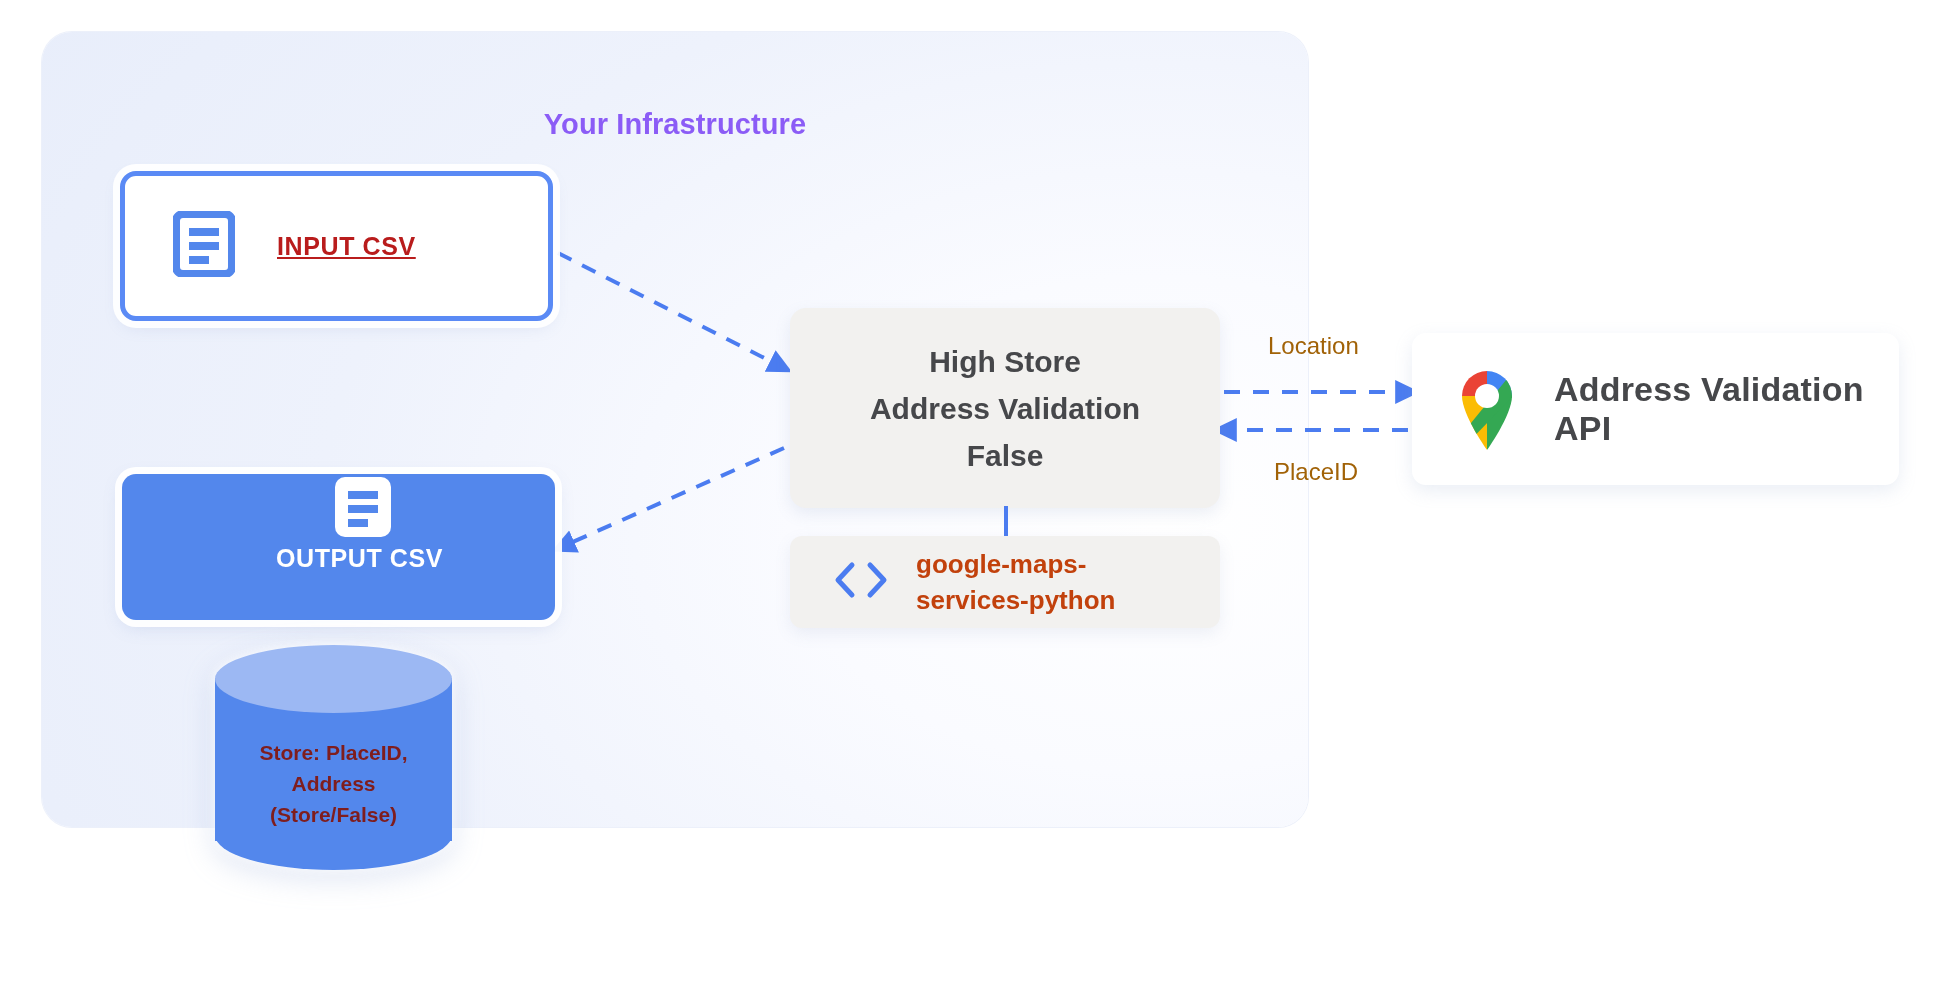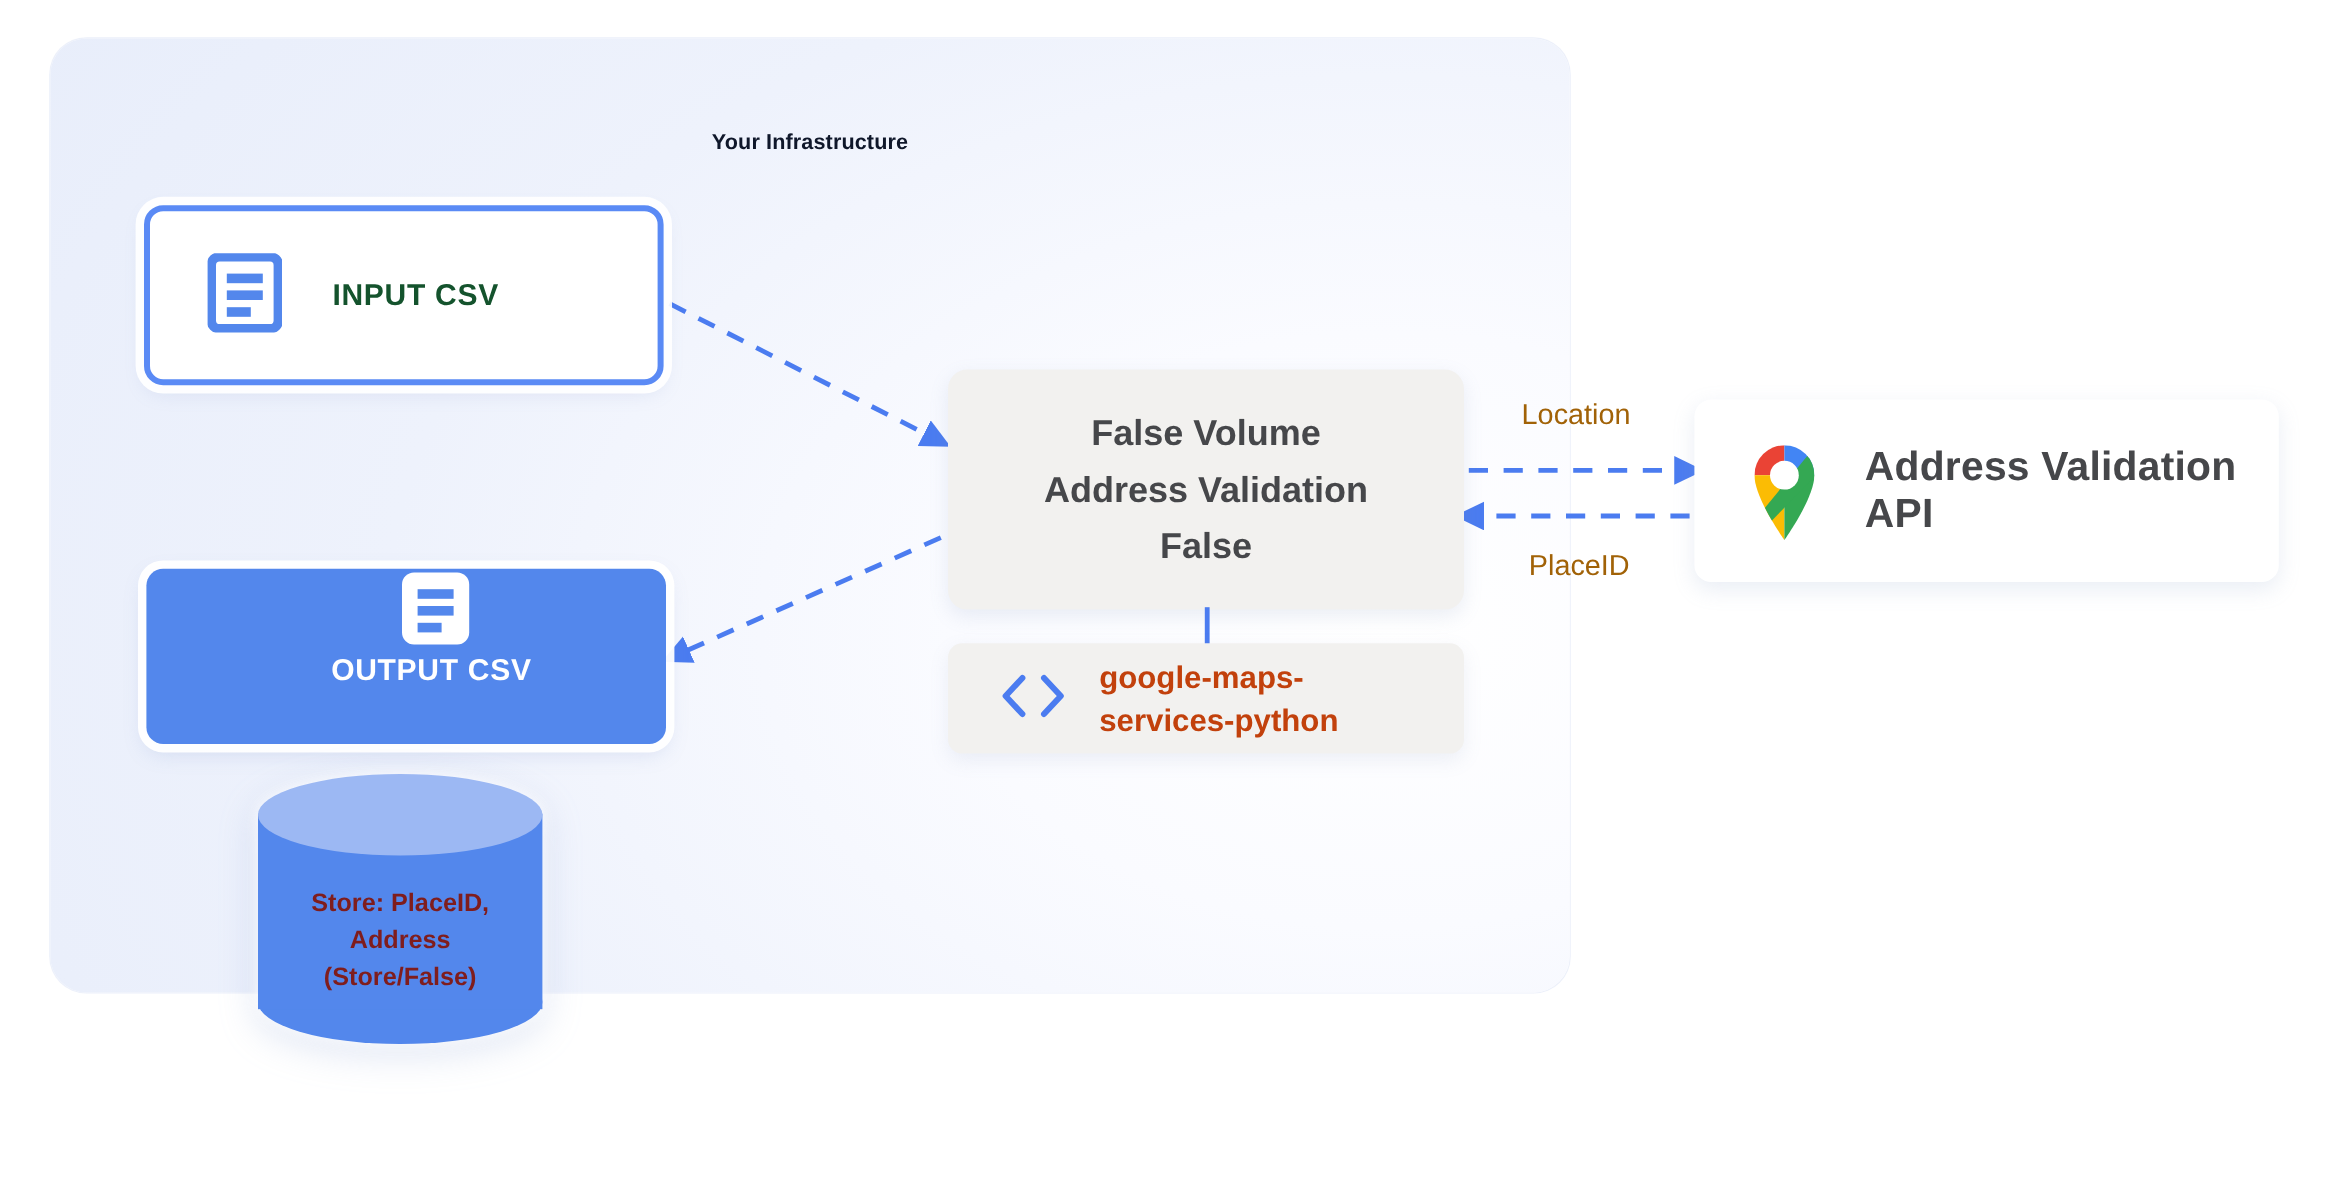--- a/index.html
+++ b/index.html
@@ -15,21 +15,21 @@
   .infra-panel{
     position:absolute;left:42px;top:32px;width:1266px;height:795px;
     border-radius:30px;
     background:
       radial-gradient(120% 130% at 88% 62%, #ffffff 0%, #fafbff 24%, #eef2fc 55%, #e6ecfa 100%);
     box-shadow:0 0 0 1px rgba(220,228,245,.55);
   }
   .infra-title{
     position:absolute;left:0;top:76px;width:100%;
     text-align:center;
-    font-size:18px;font-weight:bold;color:#0f172a;
+    font-size:29px;font-weight:bold;color:#8b5cf6;
     letter-spacing:.1px;
   }
   .infra-title-wrap{position:absolute;left:42px;top:32px;width:1266px;height:40px;}
 
   
   .node{position:absolute;box-sizing:border-box;}
 
   .input-csv{
     left:120px;top:171px;width:433px;height:150px;
     background:#ffffff;border:5px solid #5a8af5;border-radius:16px;
@@ -40,21 +40,21 @@
     left:122px;top:474px;width:433px;height:146px;
     background:#5387ec;border-radius:14px;
     display:flex;align-items:center;
     box-shadow:0 0 0 7px rgba(255,255,255,.95), 0 6px 18px rgba(120,145,205,.25);
     flex-direction:column;
   }
   .csv-icon{margin-left:48px;flex:0 0 auto;}
   .csv-label{
     font-size:25px;font-weight:bold;letter-spacing:.6px;margin-left:42px;
   }
-  .input-csv .csv-label{color:#14532d;}
+  .input-csv .csv-label{color:#b91c1c;text-decoration:underline;}
   .output-csv .csv-label{color:#ffffff;}
 
   
   .db{
     position:absolute;left:215px;top:645px;width:237px;height:228px;
     filter:drop-shadow(0 0 6px rgba(255,255,255,1)) drop-shadow(0 8px 14px rgba(120,145,205,.22));
   }
   .db-body{
     position:absolute;left:0;top:33px;width:237px;height:163px;
     background:#5387ec;
@@ -186,21 +186,21 @@
     <div class="db-top"></div>
     <div class="db-text">
       <div>Store: PlaceID,</div>
       <div>Address</div>
       <div>(Store/False)</div>
     </div>
   </div>
 
   <div class="script-box">
     <div class="script-text">
-      <div>False Volume</div>
+      <div>High Store</div>
       <div>Address Validation</div>
       <div>False</div>
     </div>
   </div>
 
   <div class="lib-connector"></div>
 
   <div class="lib-box">
     <span class="lib-icon">
       <svg width="58" height="38" viewBox="0 0 58 38">

